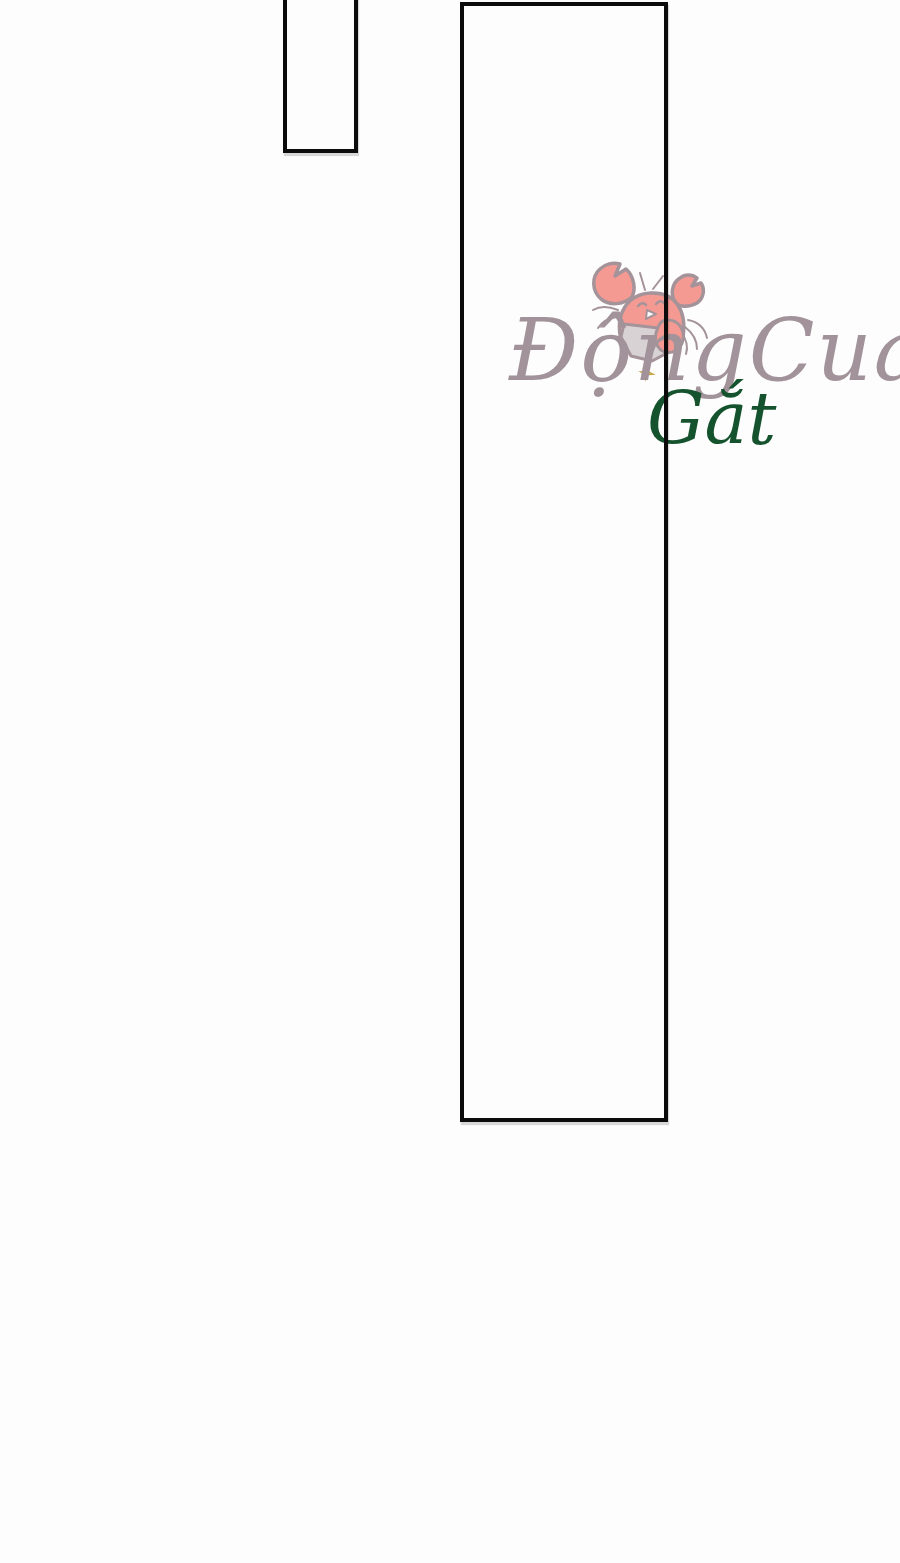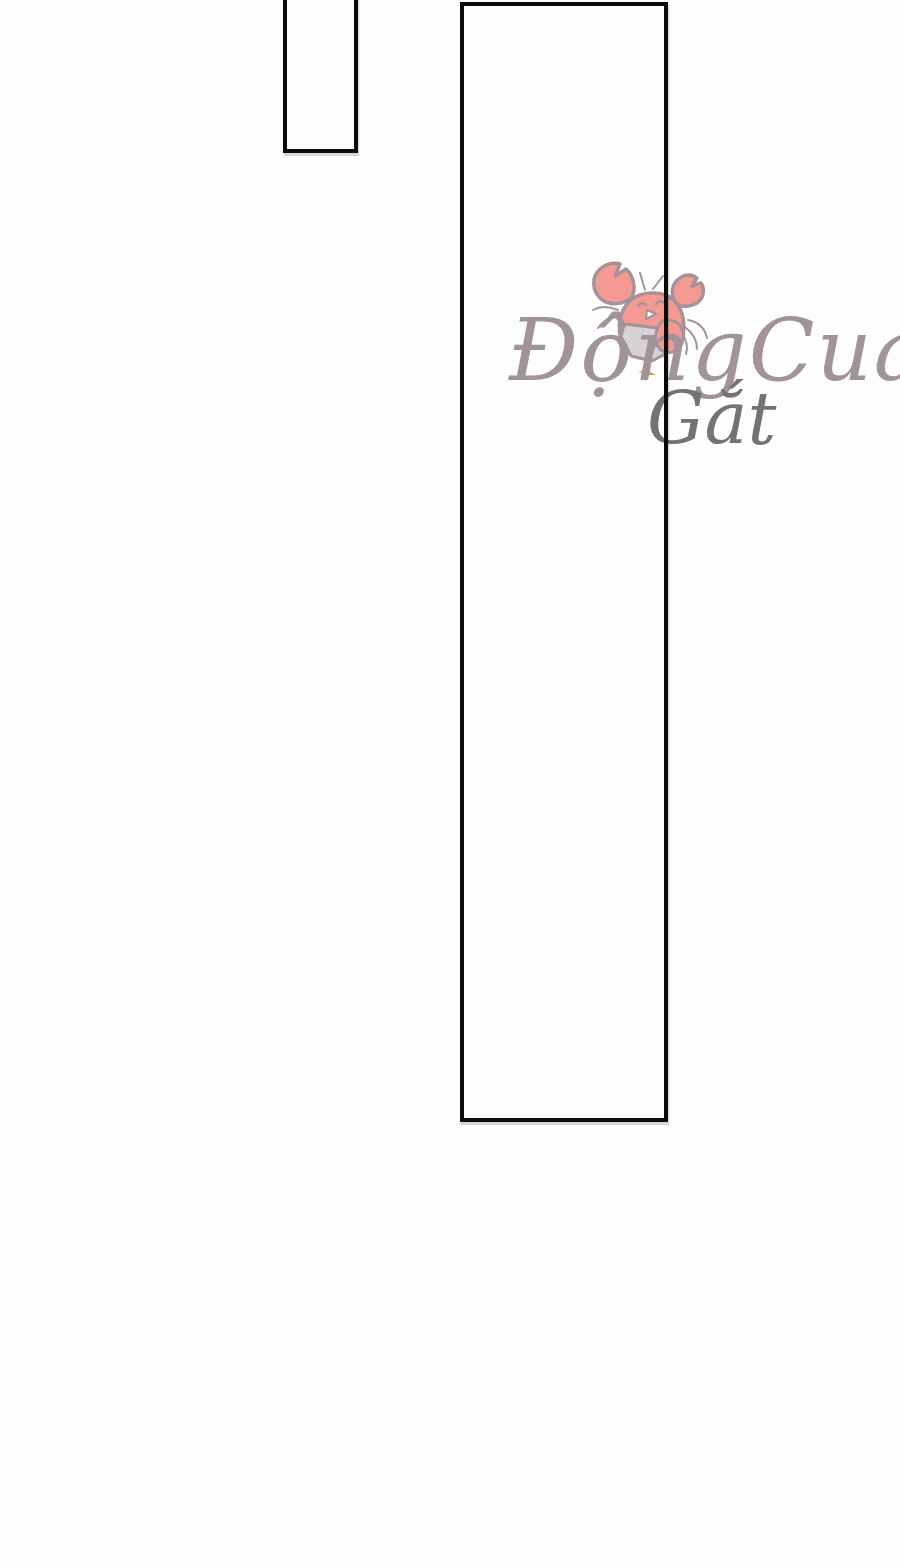--- a/index.html
+++ b/index.html
@@ -115,20 +115,20 @@
 
       <path d="M59,50 L68,54 L58,59 Z" stroke-width="2" stroke-linejoin="round" fill="#ffffff" stroke="#a5939a"></path>
     </svg>
 
     <svg class="sparkle" viewBox="0 0 18 18">
       <path d="M9,0 L11,7 L18,9 L11,11 L9,18 L7,11 L0,9 L7,7 Z" fill="#c9a84c"></path>
     </svg>
 
     <div class="wm-line1" style="color: rgb(162, 147, 154);">ĐộngCua</div>
 
-    <div class="wm-line2" style="color: #737373;">Gắt</div>
+    <div class="wm-line2" style="color: #14532d;">Gắt</div>
   </div>
 
   <div class="panel panel-top" style="border-color: rgb(11, 11, 11);"></div>
 
   <div class="panel panel-main" style="border-color: rgb(11, 11, 11);"></div>
 
 </div>
 
 </body></html>

